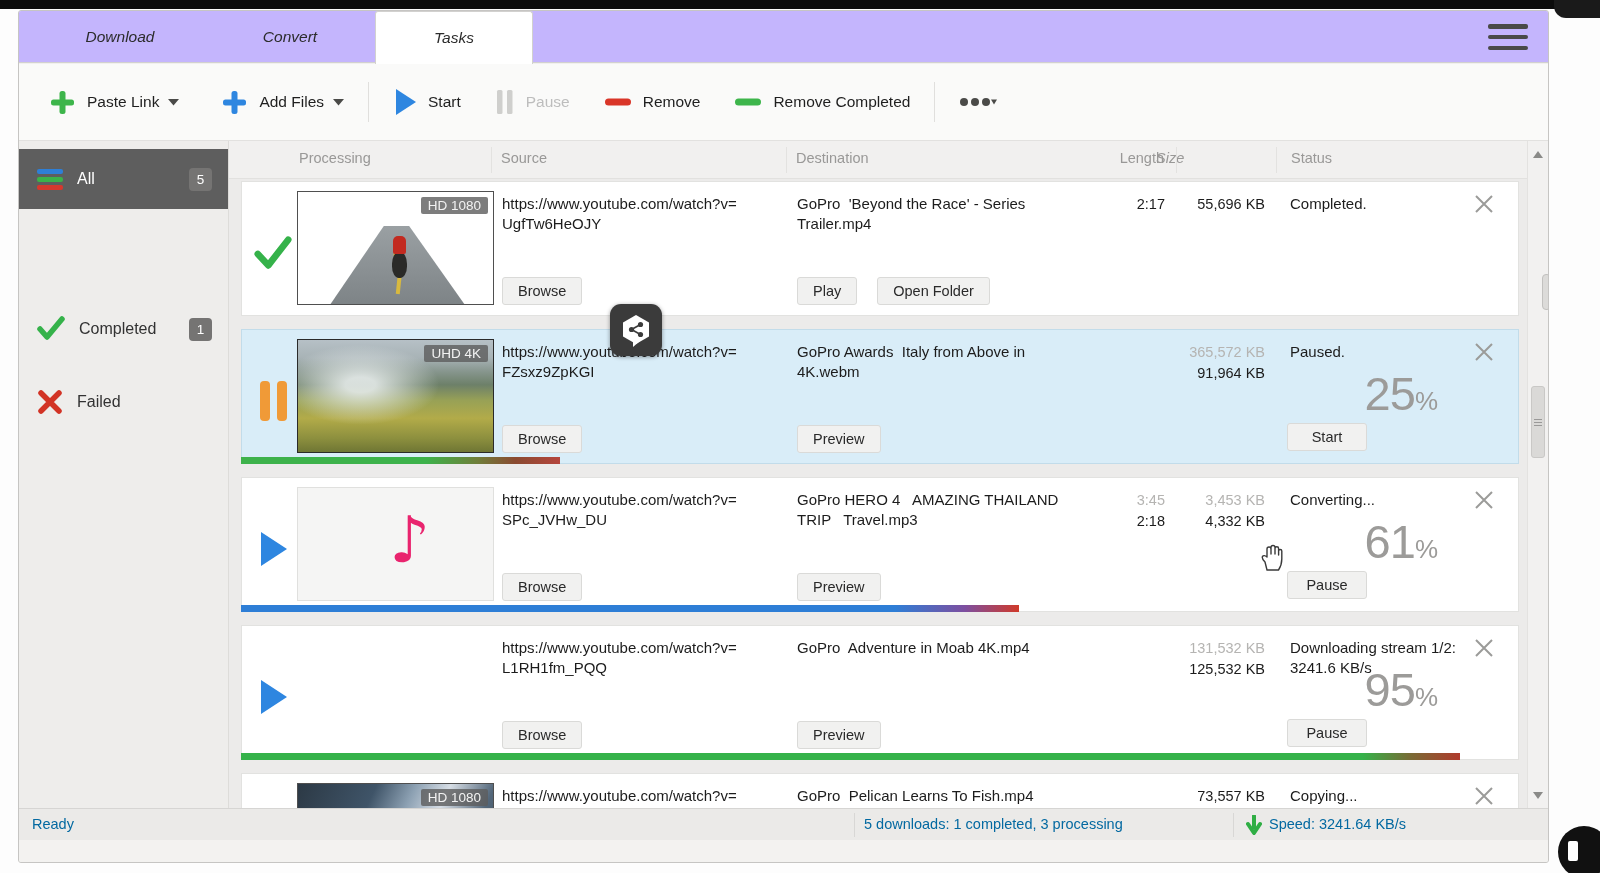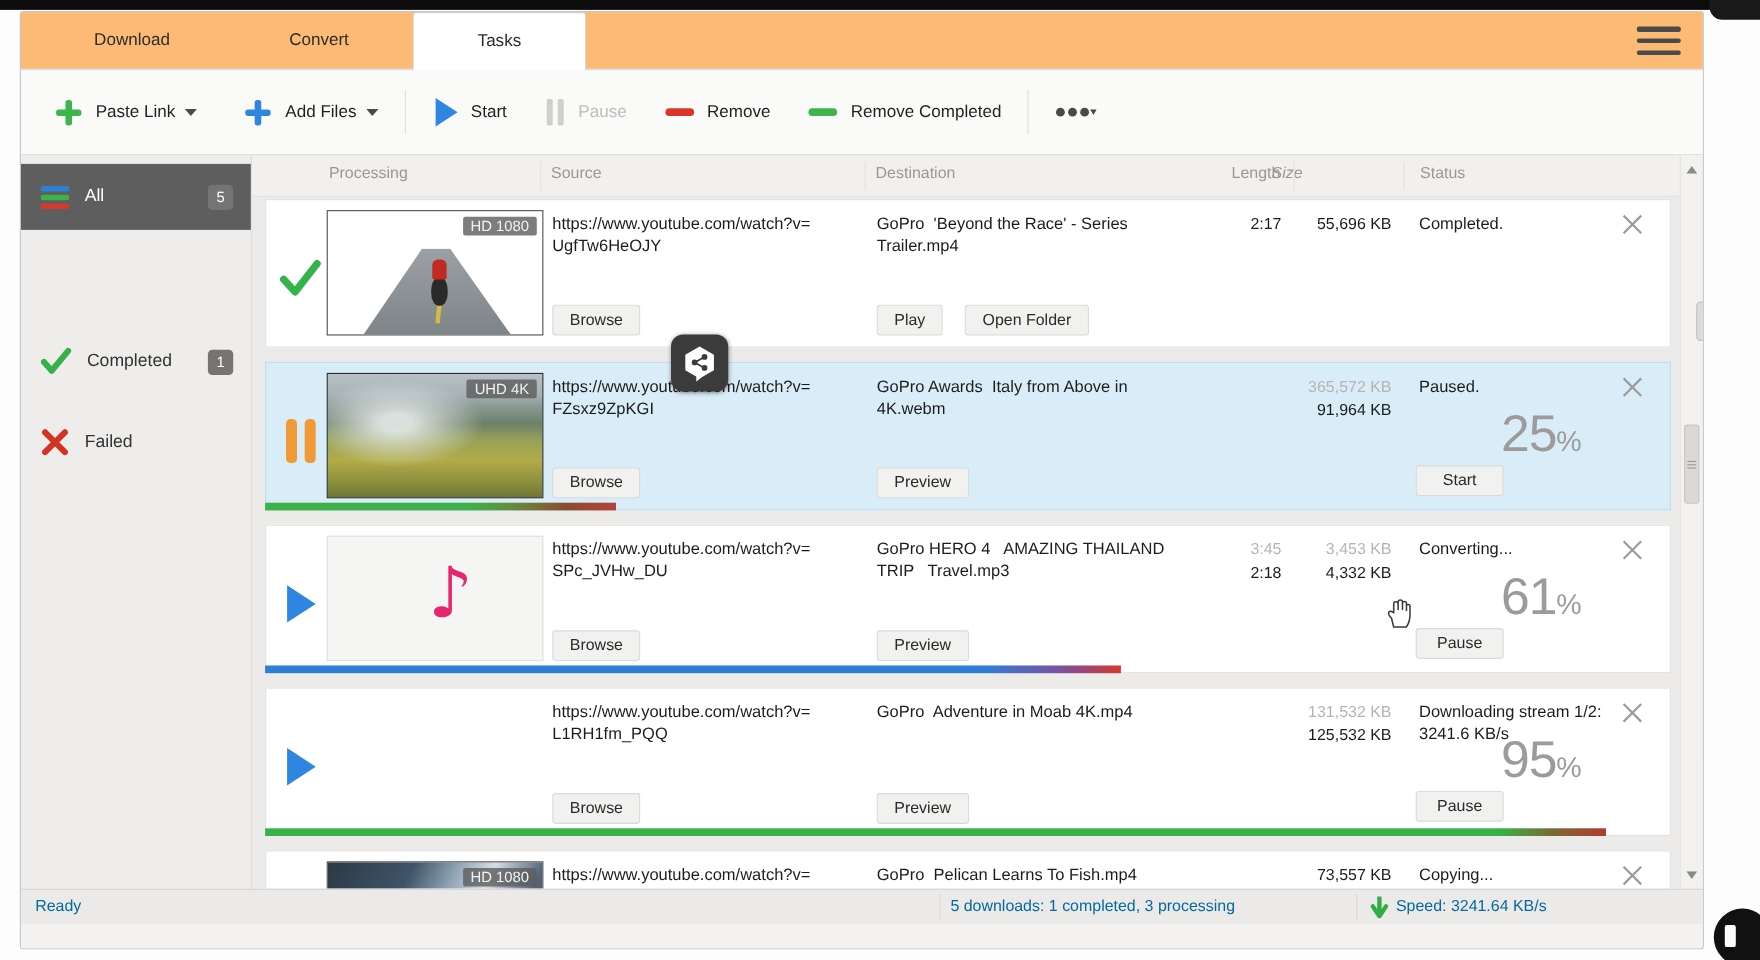--- a/index.html
+++ b/index.html
@@ -7,21 +7,21 @@
   .stage { position:relative; width:1600px; height:873px; background:#fdfdfd; }
 
   
   .top-strip { position:absolute; left:0; top:0; width:1600px; height:9px; background:#0c0c0c; }
   .top-corner { position:absolute; right:0; top:0; width:46px; height:18px; background:#1a1a1a; border-bottom-left-radius:12px; }
 
   
   .app { position:absolute; left:18px; top:10px; width:1531px; height:853px; background:#f1f0ee; border:1px solid #c6c5c3; border-radius:3px; overflow:hidden; }
 
   
-  .tabbar { position:absolute; left:0; top:0; width:100%; height:52px; background:#fdba74; border-bottom:1px solid #d2d1cf; }
+  .tabbar { position:absolute; left:0; top:0; width:100%; height:52px; background:#c4b5fd; border-bottom:1px solid #d2d1cf;font-style:italic; }
   .tab { position:absolute; top:0; height:52px; display:flex; align-items:center; justify-content:center; font-size:15.5px; color:#2c2c2c; }
   .tab.t1 { left:14px; width:174px; }
   .tab.t2 { left:188px; width:166px; }
   .tab.active { left:356px; width:158px; background:#ffffff; border:1px solid #d2d1cf; border-bottom:none; border-radius:3px 3px 0 0; height:53px; }
   .hamburger { position:absolute; right:20px; top:13px; width:40px; height:26px; display:flex; flex-direction:column; justify-content:space-between; cursor:pointer; }
   .hamburger div { height:4.5px; background:#4a4a48; border-radius:2px; }
 
   
   .toolbar { position:absolute; left:0; top:53px; width:100%; height:77px; background:#fafaf9; border-bottom:1px solid #e2e1df; display:flex; align-items:center; padding-left:30px; }
   .tb-item { display:flex; align-items:center; gap:11px; font-size:15.5px; color:#1f1f1f; cursor:pointer; white-space:nowrap; }

